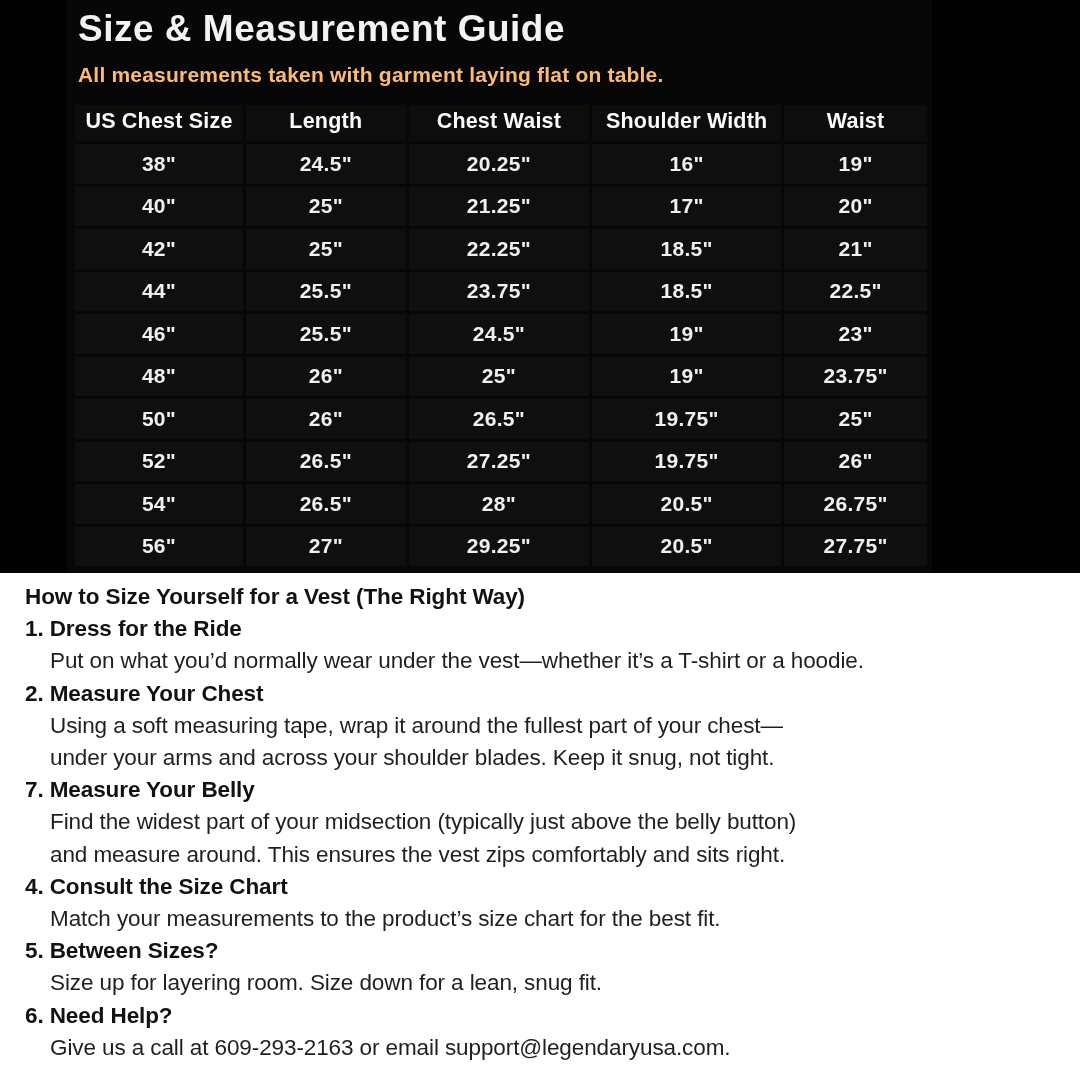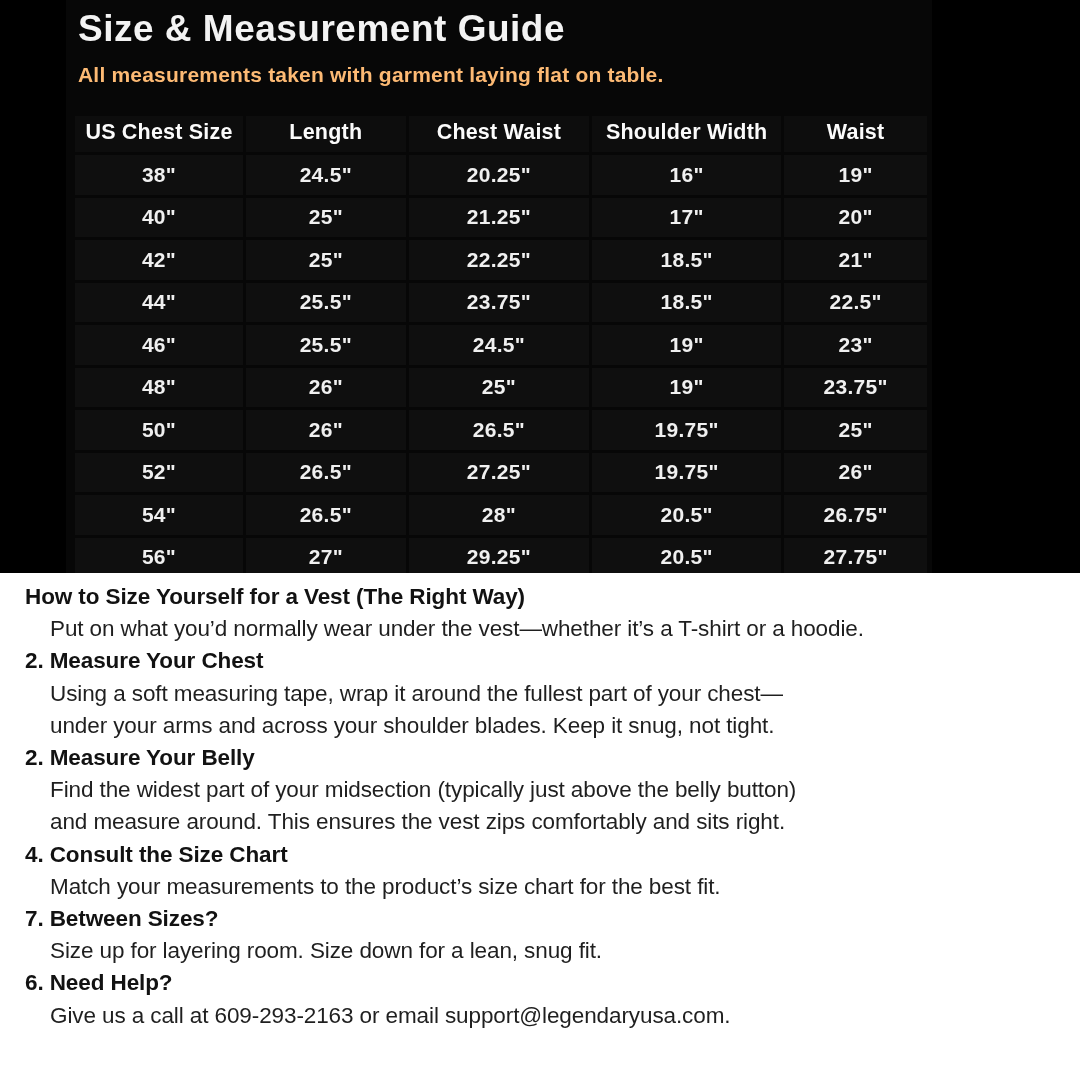--- a/index.html
+++ b/index.html
@@ -45,21 +45,21 @@
     line-height: 29px;
     color: #fdba74;
     letter-spacing: 0.2px;
   }
   .sub.first { margin-top: 10px; }
 
   table.size-table {
     border-collapse: separate;
     border-spacing: 3px;
     width: 858px;
-    margin-top: 24px;
+    margin-top: 13px;
     margin-left: -6px;
     table-layout: fixed;
   }
   .size-table th {
     font-size: 21.5px;
     font-weight: 700;
     color: #fbfbfb;
     padding: 4px 0 7px 0;
     background: rgba(255,255,255,0.028);
     letter-spacing: 0.2px;
@@ -188,29 +188,30 @@
               <td>27.75"</td>
             </tr>
           </tbody>
       </table>
     </div>
   </section>
 
   <section class="bottom">
     <div class="intro-heading">How to Size Yourself for a Vest (The Right Way)</div>
     <div id="steps">
+        <div class="step-title">1. Dress for the Ride</div>
         <div class="body-line">Put on what you’d normally wear under the vest—whether it’s a T-shirt or a hoodie.</div>
         <div class="step-title">2. Measure Your Chest</div>
         <div class="body-line">Using a soft measuring tape, wrap it around the fullest part of your chest—</div>
         <div class="body-line">under your arms and across your shoulder blades. Keep it snug, not tight.</div>
-        <div class="step-title">2. Measure Your Belly</div>
+        <div class="step-title">7. Measure Your Belly</div>
         <div class="body-line">Find the widest part of your midsection (typically just above the belly button)</div>
         <div class="body-line">and measure around. This ensures the vest zips comfortably and sits right.</div>
         <div class="step-title">4. Consult the Size Chart</div>
         <div class="body-line">Match your measurements to the product’s size chart for the best fit.</div>
-        <div class="step-title">7. Between Sizes?</div>
+        <div class="step-title">5. Between Sizes?</div>
         <div class="body-line">Size up for layering room. Size down for a lean, snug fit.</div>
         <div class="step-title">6. Need Help?</div>
         <div class="body-line">Give us a call at 609-293-2163 or email support@legendaryusa.com.</div>
       </div>
   </section>
 
 </div>
 
 </body></html>

